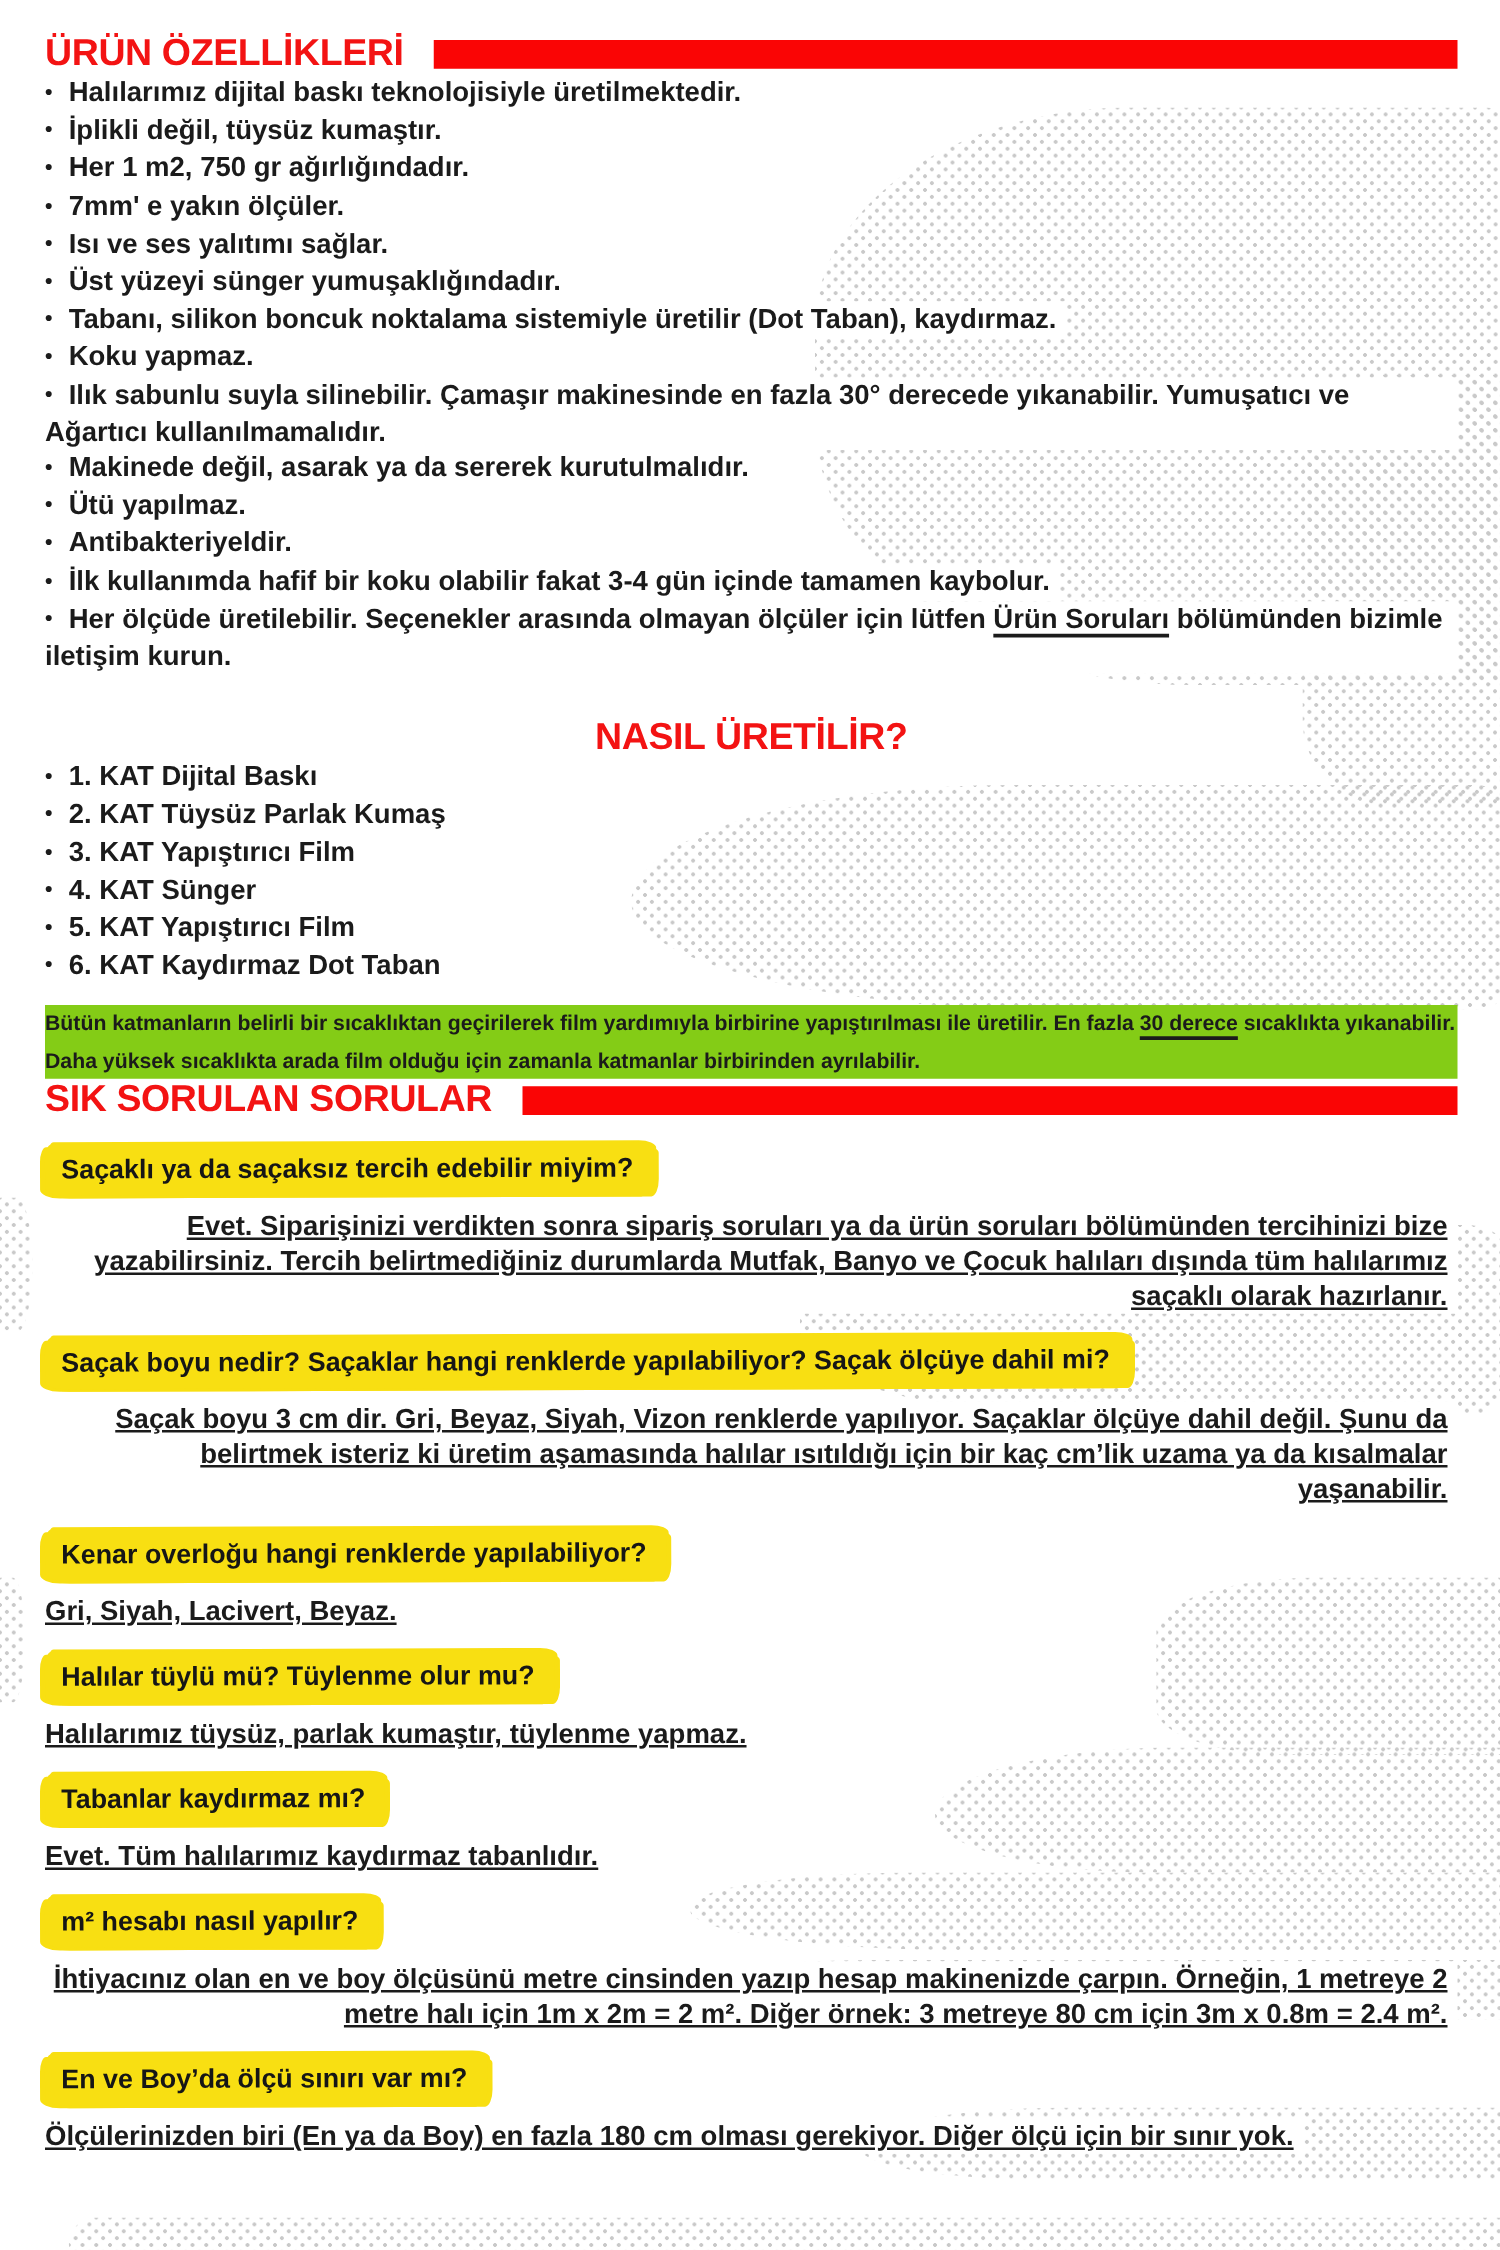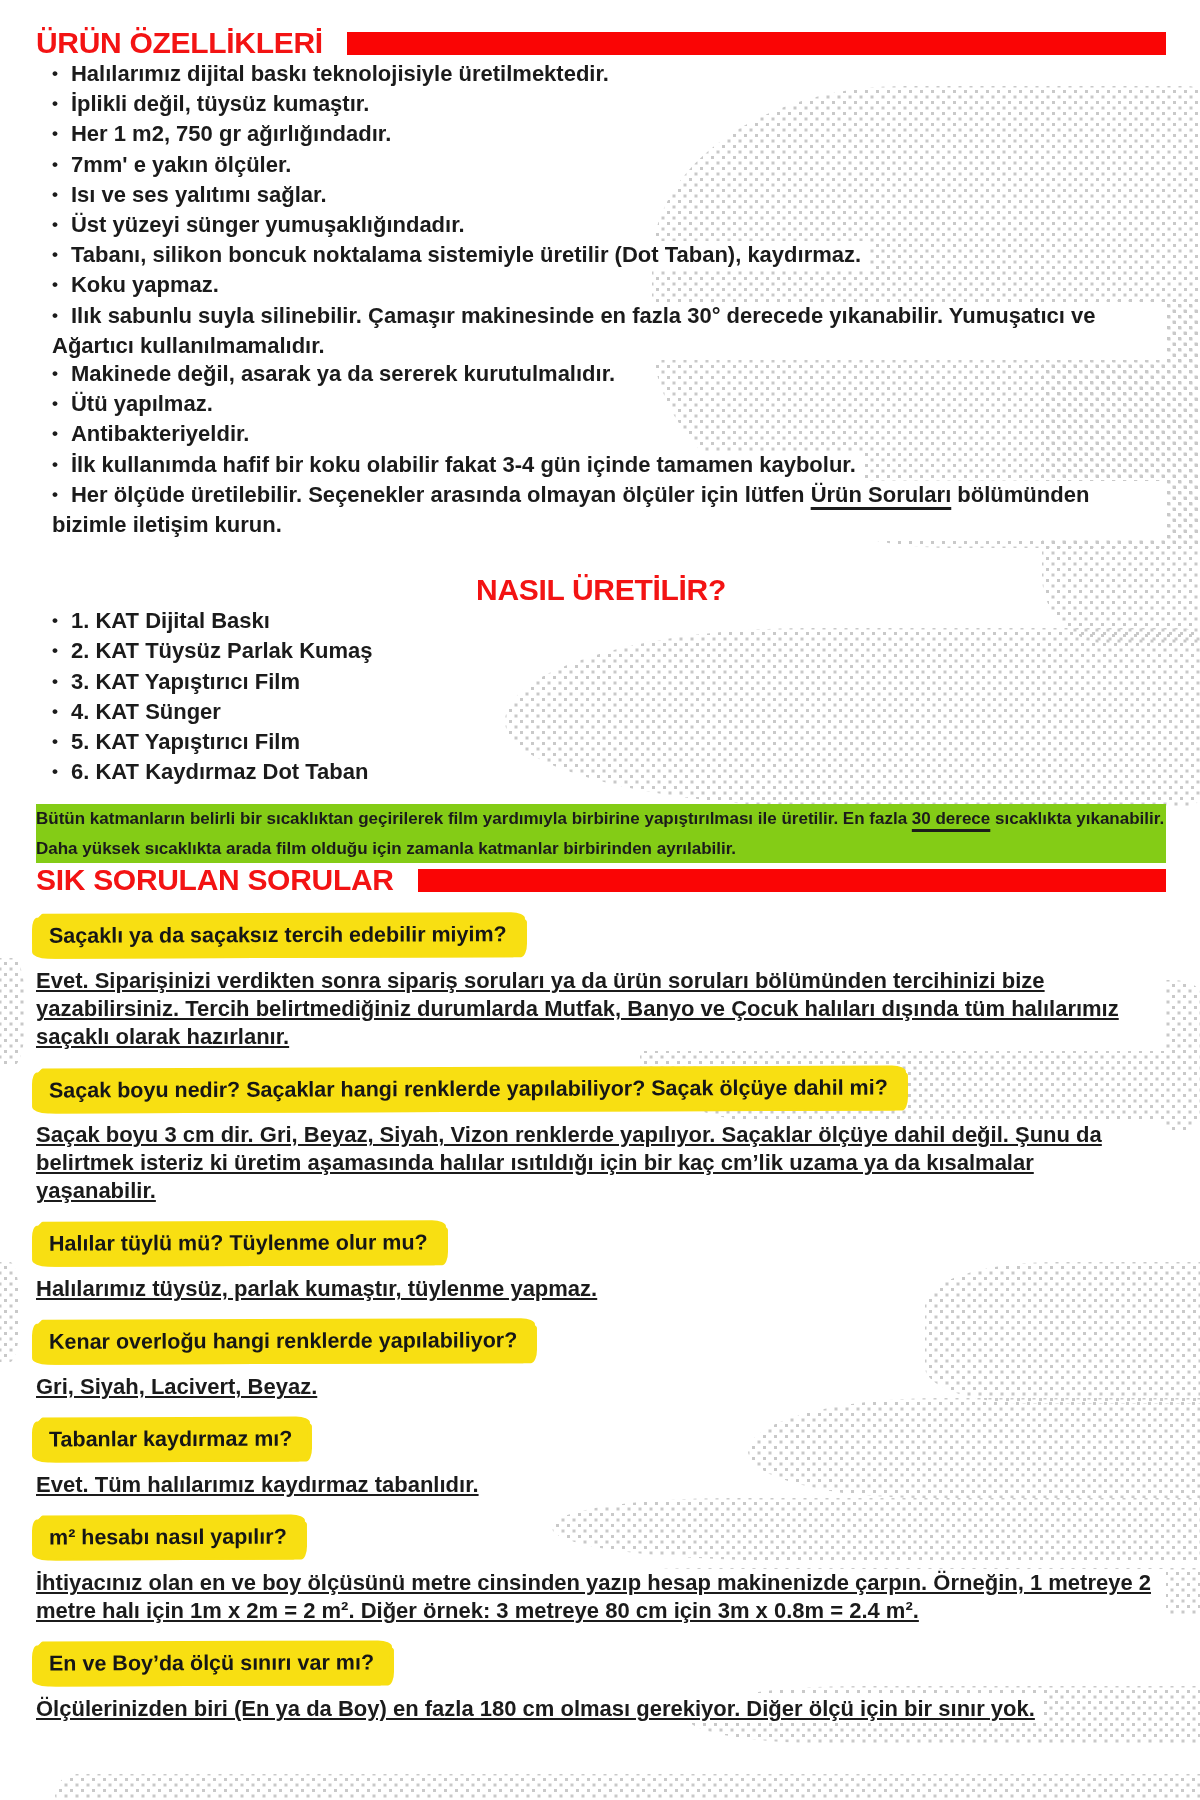--- a/index.html
+++ b/index.html
@@ -62,21 +62,20 @@
     margin:0;padding:0;
     font-size:22px;
     font-weight:600;
     line-height:28.2px;
   }
   ul.plain li{
     background:#fff;
     width:fit-content;
     max-width:1132px;
     padding-right:8px;
-    margin-left:16px;
   }
   .blt{
     display:inline-block;
     font-size:17px;
     margin-right:13px;
     position:relative;
     top:-2px;
   }
   .features-list{margin-top:30px;}
   .kat-list{margin-top:24px;line-height:29px;}
@@ -111,20 +110,21 @@
   }
   .answer{
     margin:11px 0 0 0;
     font-size:22px;
     font-weight:600;
     line-height:28px;
     background:#fff;
     width:fit-content;
     max-width:1135px;
     padding-right:8px;
+    text-align:right;
   }
   .faq-block{margin-top:3px;text-decoration:underline;}
 </style>
 </head>
 <body>
 
 <div class="blob b-top"></div>
 <div class="blob b-sliver"></div>
 <div class="blob b-kat"></div>
 <div class="blob b-faq1"></div>
@@ -186,30 +186,30 @@
     <span class="hl">Saçaklı ya da saçaksız tercih edebilir miyim?</span>
     <p class="answer">Evet. Siparişinizi verdikten sonra sipariş soruları ya da ürün soruları bölümünden tercihinizi bize yazabilirsiniz. Tercih belirtmediğiniz durumlarda Mutfak, Banyo ve Çocuk halıları dışında tüm halılarımız saçaklı olarak hazırlanır.</p>
   </div>
 
   <div class="faq-block">
     <span class="hl">Saçak boyu nedir? Saçaklar hangi renklerde yapılabiliyor? Saçak ölçüye dahil mi?</span>
     <p class="answer">Saçak boyu 3 cm dir. Gri, Beyaz, Siyah, Vizon renklerde yapılıyor. Saçaklar ölçüye dahil değil. Şunu da belirtmek isteriz ki üretim aşamasında halılar ısıtıldığı için bir kaç cm’lik uzama ya da kısalmalar yaşanabilir.</p>
   </div>
 
   <div class="faq-block">
+    <span class="hl">Kenar overloğu hangi renklerde yapılabiliyor?</span>
+    <p class="answer">Gri, Siyah, Lacivert, Beyaz.</p>
+  </div>
+
+  <div class="faq-block">
     <span class="hl">Halılar tüylü mü? Tüylenme olur mu?</span>
     <p class="answer">Halılarımız tüysüz, parlak kumaştır, tüylenme yapmaz.</p>
   </div>
 
   <div class="faq-block">
-    <span class="hl">Kenar overloğu hangi renklerde yapılabiliyor?</span>
-    <p class="answer">Gri, Siyah, Lacivert, Beyaz.</p>
-  </div>
-
-  <div class="faq-block">
     <span class="hl">Tabanlar kaydırmaz mı?</span>
     <p class="answer">Evet. Tüm halılarımız kaydırmaz tabanlıdır.</p>
   </div>
 
   <div class="faq-block">
     <span class="hl">m² hesabı nasıl yapılır?</span>
     <p class="answer">İhtiyacınız olan en ve boy ölçüsünü metre cinsinden yazıp hesap makinenizde çarpın. Örneğin, 1 metreye 2 metre halı için 1m x 2m = 2 m². Diğer örnek: 3 metreye 80 cm için 3m x 0.8m = 2.4 m².</p>
   </div>
 
   <div class="faq-block">

